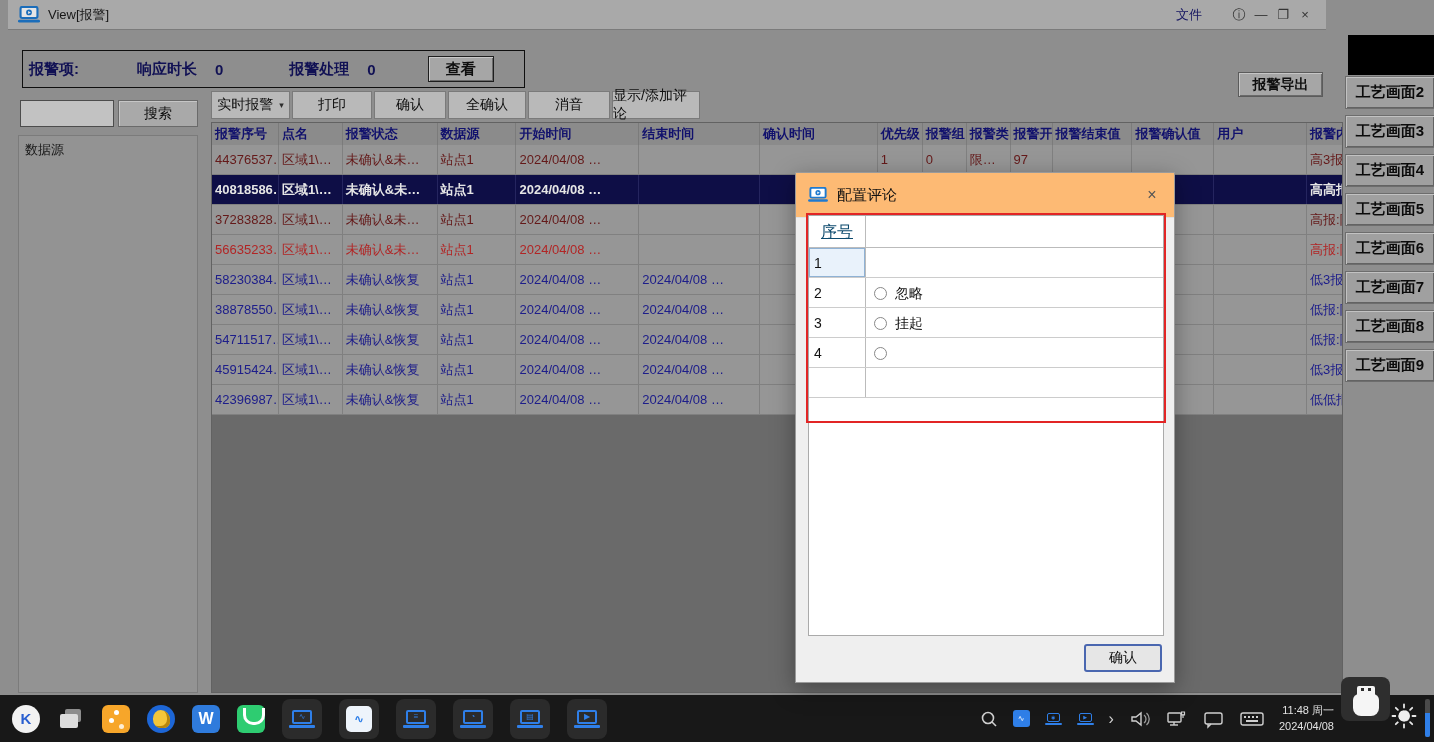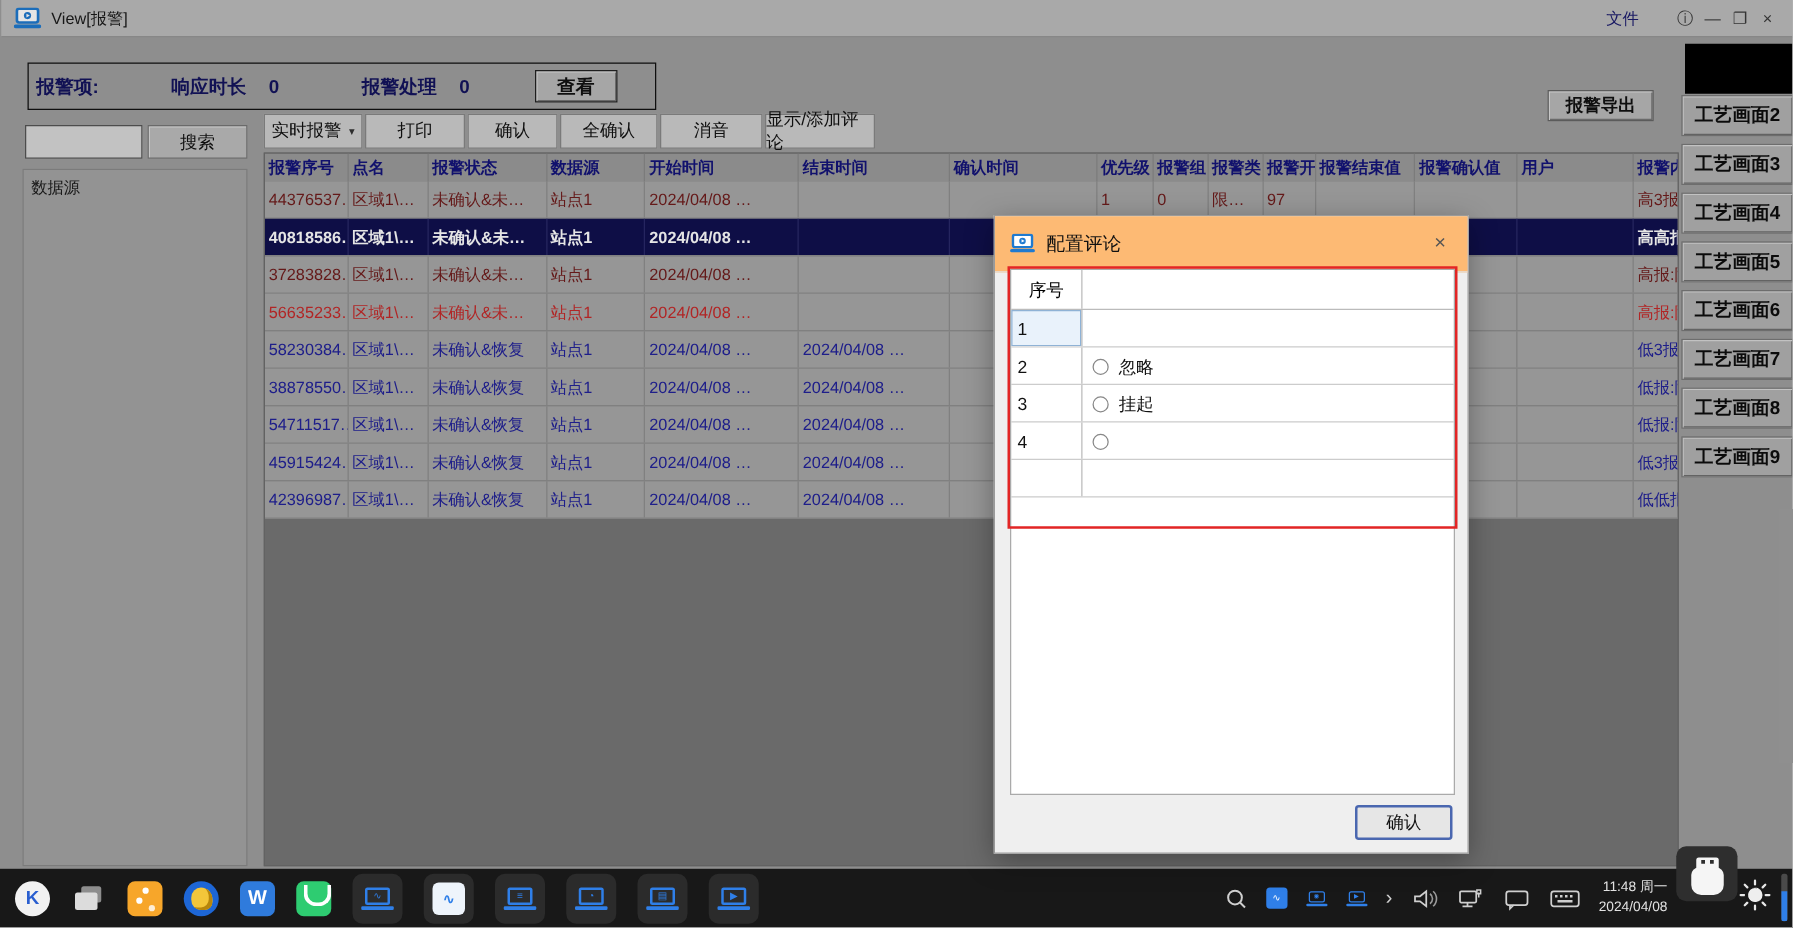--- a/index.html
+++ b/index.html
@@ -1,20 +1,20 @@
 <!DOCTYPE html>
 <html><head>
 <meta charset="utf-8">
 <style>
   * { margin:0; padding:0; box-sizing:border-box; }
   body { font-family:"Liberation Sans","DejaVu Sans",sans-serif; }
   .screen { position:relative; width:1434px; height:742px; background:#9f9f9f; overflow:hidden; }
 
   
-  .titlebar { position:absolute; left:1px; top:0; width:1434px; height:30px; background:#bdbdbd;
+  .titlebar { position:absolute; left:8px; top:0; width:1318px; height:30px; background:#bdbdbd;
               display:flex; align-items:center; padding:0 10px; border-bottom:1px solid #8a8a8a; }
   .titlebar .title { font-size:13px; color:#1a1a1a; margin-left:8px; }
   .tb-spacer { flex:1; }
   .menu-file { font-size:13px; color:#1a1a6e; margin-right:26px; cursor:default; }
   .winctl { font-size:13px; color:#3a3a3a; width:22px; text-align:center; cursor:default; }
 
   
   .logo { display:inline-block; vertical-align:middle; }
 
   
@@ -101,21 +101,21 @@
 
   
   .dialog { position:absolute; left:795px; top:172px; width:380px; height:511px; background:#efefef;
             border:1px solid #9a9a9a; box-shadow:0 6px 22px rgba(0,0,0,0.35); z-index:10; }
   .dlg-title { height:45px; background:#fdba74; display:flex; align-items:center; padding:0 12px; border-bottom:1px solid #e2e2e2; }
   .dlg-title .txt { font-size:15px; color:#111; margin-left:9px; flex:1; }
   .dlg-close { font-size:16px; color:#555; width:20px; text-align:center; cursor:default; }
   .dlg-tablearea { position:absolute; left:12px; top:42px; width:356px; height:421px; background:#fff; border:1px solid #aaa; }
   .dlg-red { position:absolute; left:10px; top:40px; width:360px; height:210px; border:2px solid #e22525; pointer-events:none; }
   .d-head { display:flex; height:32px; border-bottom:1px solid #bbb; }
-  .d-head span { line-height:32px; font-size:14px; color:#000000; text-align:center; overflow:hidden; }
+  .d-head span { line-height:32px; font-size:16px; color:#0c4a6e; text-align:center; overflow:hidden;text-decoration:underline; }
   .d-row { display:flex; height:30px; border-bottom:1px solid #ccc; }
   .d-row span { font-size:14px; color:#111; line-height:30px; overflow:hidden; }
   .dgrid span:nth-of-type(1){ width:57px; border-right:1px solid #bbb; padding-left:5px; }
   .d-head.dgrid span:nth-of-type(1){ padding-left:0; }
   .dgrid span:nth-of-type(2){ flex:1; padding-left:8px; }
   .radio { display:inline-block; width:13px; height:13px; border:1px solid #888; border-radius:50%;
            background:#fff; vertical-align:-2px; margin-right:8px; }
   .sel-no span:nth-of-type(1){ background:#e9f2fb; box-shadow:inset 0 0 0 1px #8fb2d5; }
   .btn-confirm { position:absolute; right:12px; bottom:10px; width:78px; height:28px; background:#e6e6e6;
                  border:2px solid #4a67b0; border-radius:3px; font-size:14px; color:#111;

